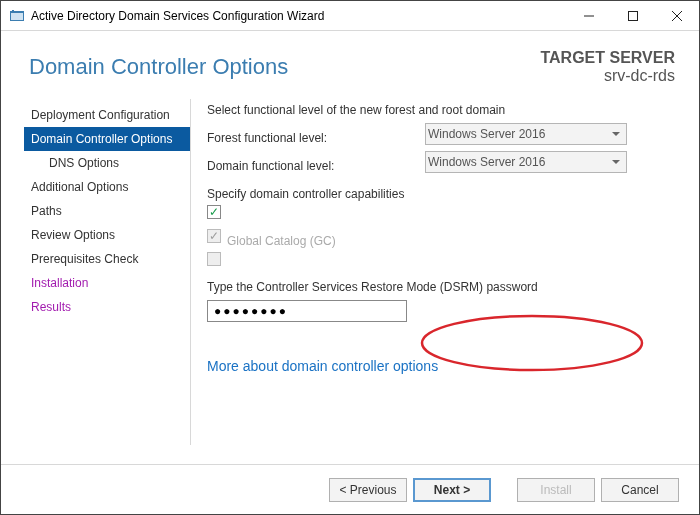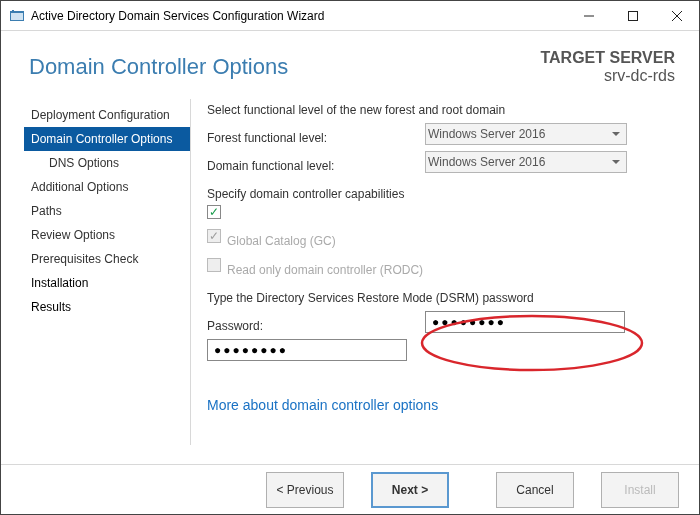--- a/index.html
+++ b/index.html
@@ -12,36 +12,36 @@
   .winbtn svg { width: 10px; height: 10px; }
   .header { display: flex; align-items: center; padding: 18px 24px 0 28px; }
   .header h1 { color: #3b7db0; font-weight: 300; font-size: 22px; }
   .target { margin-left: auto; text-align: right; font-size: 16px; color: #555; }
   .target .lbl { font-weight: 600; }
   .content { display: flex; padding: 14px 24px 0 26px; height: 360px; }
   .nav { width: 164px; border-right: 1px solid #d8d8d8; padding-top: 4px; }
   .nav-item { font-size: 12px; color: #333; padding: 5px 8px 5px 4px; white-space: nowrap; cursor: pointer; }
   .nav-item.sub { padding-left: 22px; }
   .nav-item.selected { background: #0b5aa0; color: #fff; border-left: 3px solid #0b5aa0; margin-left: -3px; }
-  .nav-item.disabled { color: #000000; cursor: default; }
+  .nav-item.disabled { color: #a21caf; cursor: default; }
   .main { flex: 1; padding: 4px 0 0 16px; font-size: 12px; color: #333; }
   .main .section { margin-bottom: 14px; }
   .row { display: flex; align-items: flex-end; margin: 6px 0; gap: 8px; }
   .row .lbl { width: 210px; }
   .dd { width: 202px; height: 22px; border: 1px solid #b5b5b5; background: #f3f3f3; font-size: 12px; padding: 0 22px 0 2px; position: relative; display: flex; align-items: center; color: #555; }
   .dd::after { content: ""; position: absolute; right: 6px; top: 8px; border: 4px solid transparent; border-top-color: #666; }
   .chk { display: flex; align-items: center; margin: 4px 0; }
   .chkbox { width: 14px; height: 14px; border: 1px solid #888; margin-right: 6px; display: flex; align-items: center; justify-content: center; background: #fff; }
   .chkbox.disabled { background: #eee; border-color: #bbb; }
   .check { color: #199c4b; font-size: 12px; line-height: 1; }
   .chk.disabled .lbltxt { color: #aaa; margin-top: 11px; }
   .pwd { width: 200px; height: 22px; border: 1px solid #888; padding: 0 6px; font-size: 12px; letter-spacing: 2px; }
   .link { color: #1a72c4; font-size: 14px; padding-top: 22px; }
   .footer { position: absolute; left: 0; right: 0; bottom: 0; height: 50px; border-top: 1px solid #d8d8d8; display: flex; align-items: center; justify-content: flex-end; gap: 6px; padding-right: 20px; background: #fff; }
-  .btn { min-width: 78px; height: 36px; border: 1px solid #b0b0b0; background: #f3f3f3; font-size: 12px; color: #333; display: inline-flex; align-items: center; justify-content: center; cursor: pointer; margin-left: 21px; }
+  .btn { min-width: 78px; height: 24px; border: 1px solid #b0b0b0; background: #f3f3f3; font-size: 12px; color: #333; display: inline-flex; align-items: center; justify-content: center; cursor: pointer; }
   .btn.default { border: 2px solid #5a98d0; font-weight: bold; }
   .btn.disabled { color: #bbb; cursor: default; }
   .gap { width: 14px; }
   .circle { position: absolute; pointer-events: none; }
   .circle svg { stroke: #d9262c; fill: none; }
 </style>
 </head>
 <body>
 
 <div class="titlebar">
@@ -115,44 +115,39 @@
           </span>
       </div>
       <div class="chk disabled">
         <span class="chkbox disabled">
             <span class="check" style="color:#9e9e9e">✓</span>
           </span>
         <span class="lbltxt">Global Catalog (GC)</span>
       </div>
       <div class="chk disabled">
         <span class="chkbox disabled"></span>
-        <span class="lbltxt">Read only domain controller (RODC)</span>
       </div>
     </div>
 
     <div class="section">
-      <div>Type the Directory Services Restore Mode (DSRM) password</div>
-      <div class="row">
-        <div class="lbl">Password:</div>
-        <input class="pwd" value="●●●●●●●●" style="">
-      </div>
+      <div>Type the Controller Services Restore Mode (DSRM) password</div>
       <div class="row">
         <input class="pwd" value="●●●●●●●●" style="">
       </div>
     </div>
 
     <div class="link">More about domain controller options</div>
   </div>
 </div>
 
 <div class="circle" style="left:418px; top:312px;">
   <svg width="227" height="60" viewBox="0 0 227 60">
       <ellipse cx="113" cy="30" rx="110" ry="27" stroke-width="2.5"></ellipse>
     </svg>
 </div>
 
 <div class="footer">
   <div class="btn">&lt; Previous</div>
   <div class="btn default">Next &gt;</div>
   <div class="gap"></div>
+  <div class="btn disabled">Install</div>
   <div class="btn">Cancel</div>
-  <div class="btn disabled">Install</div>
 </div>
 
 </body></html>

